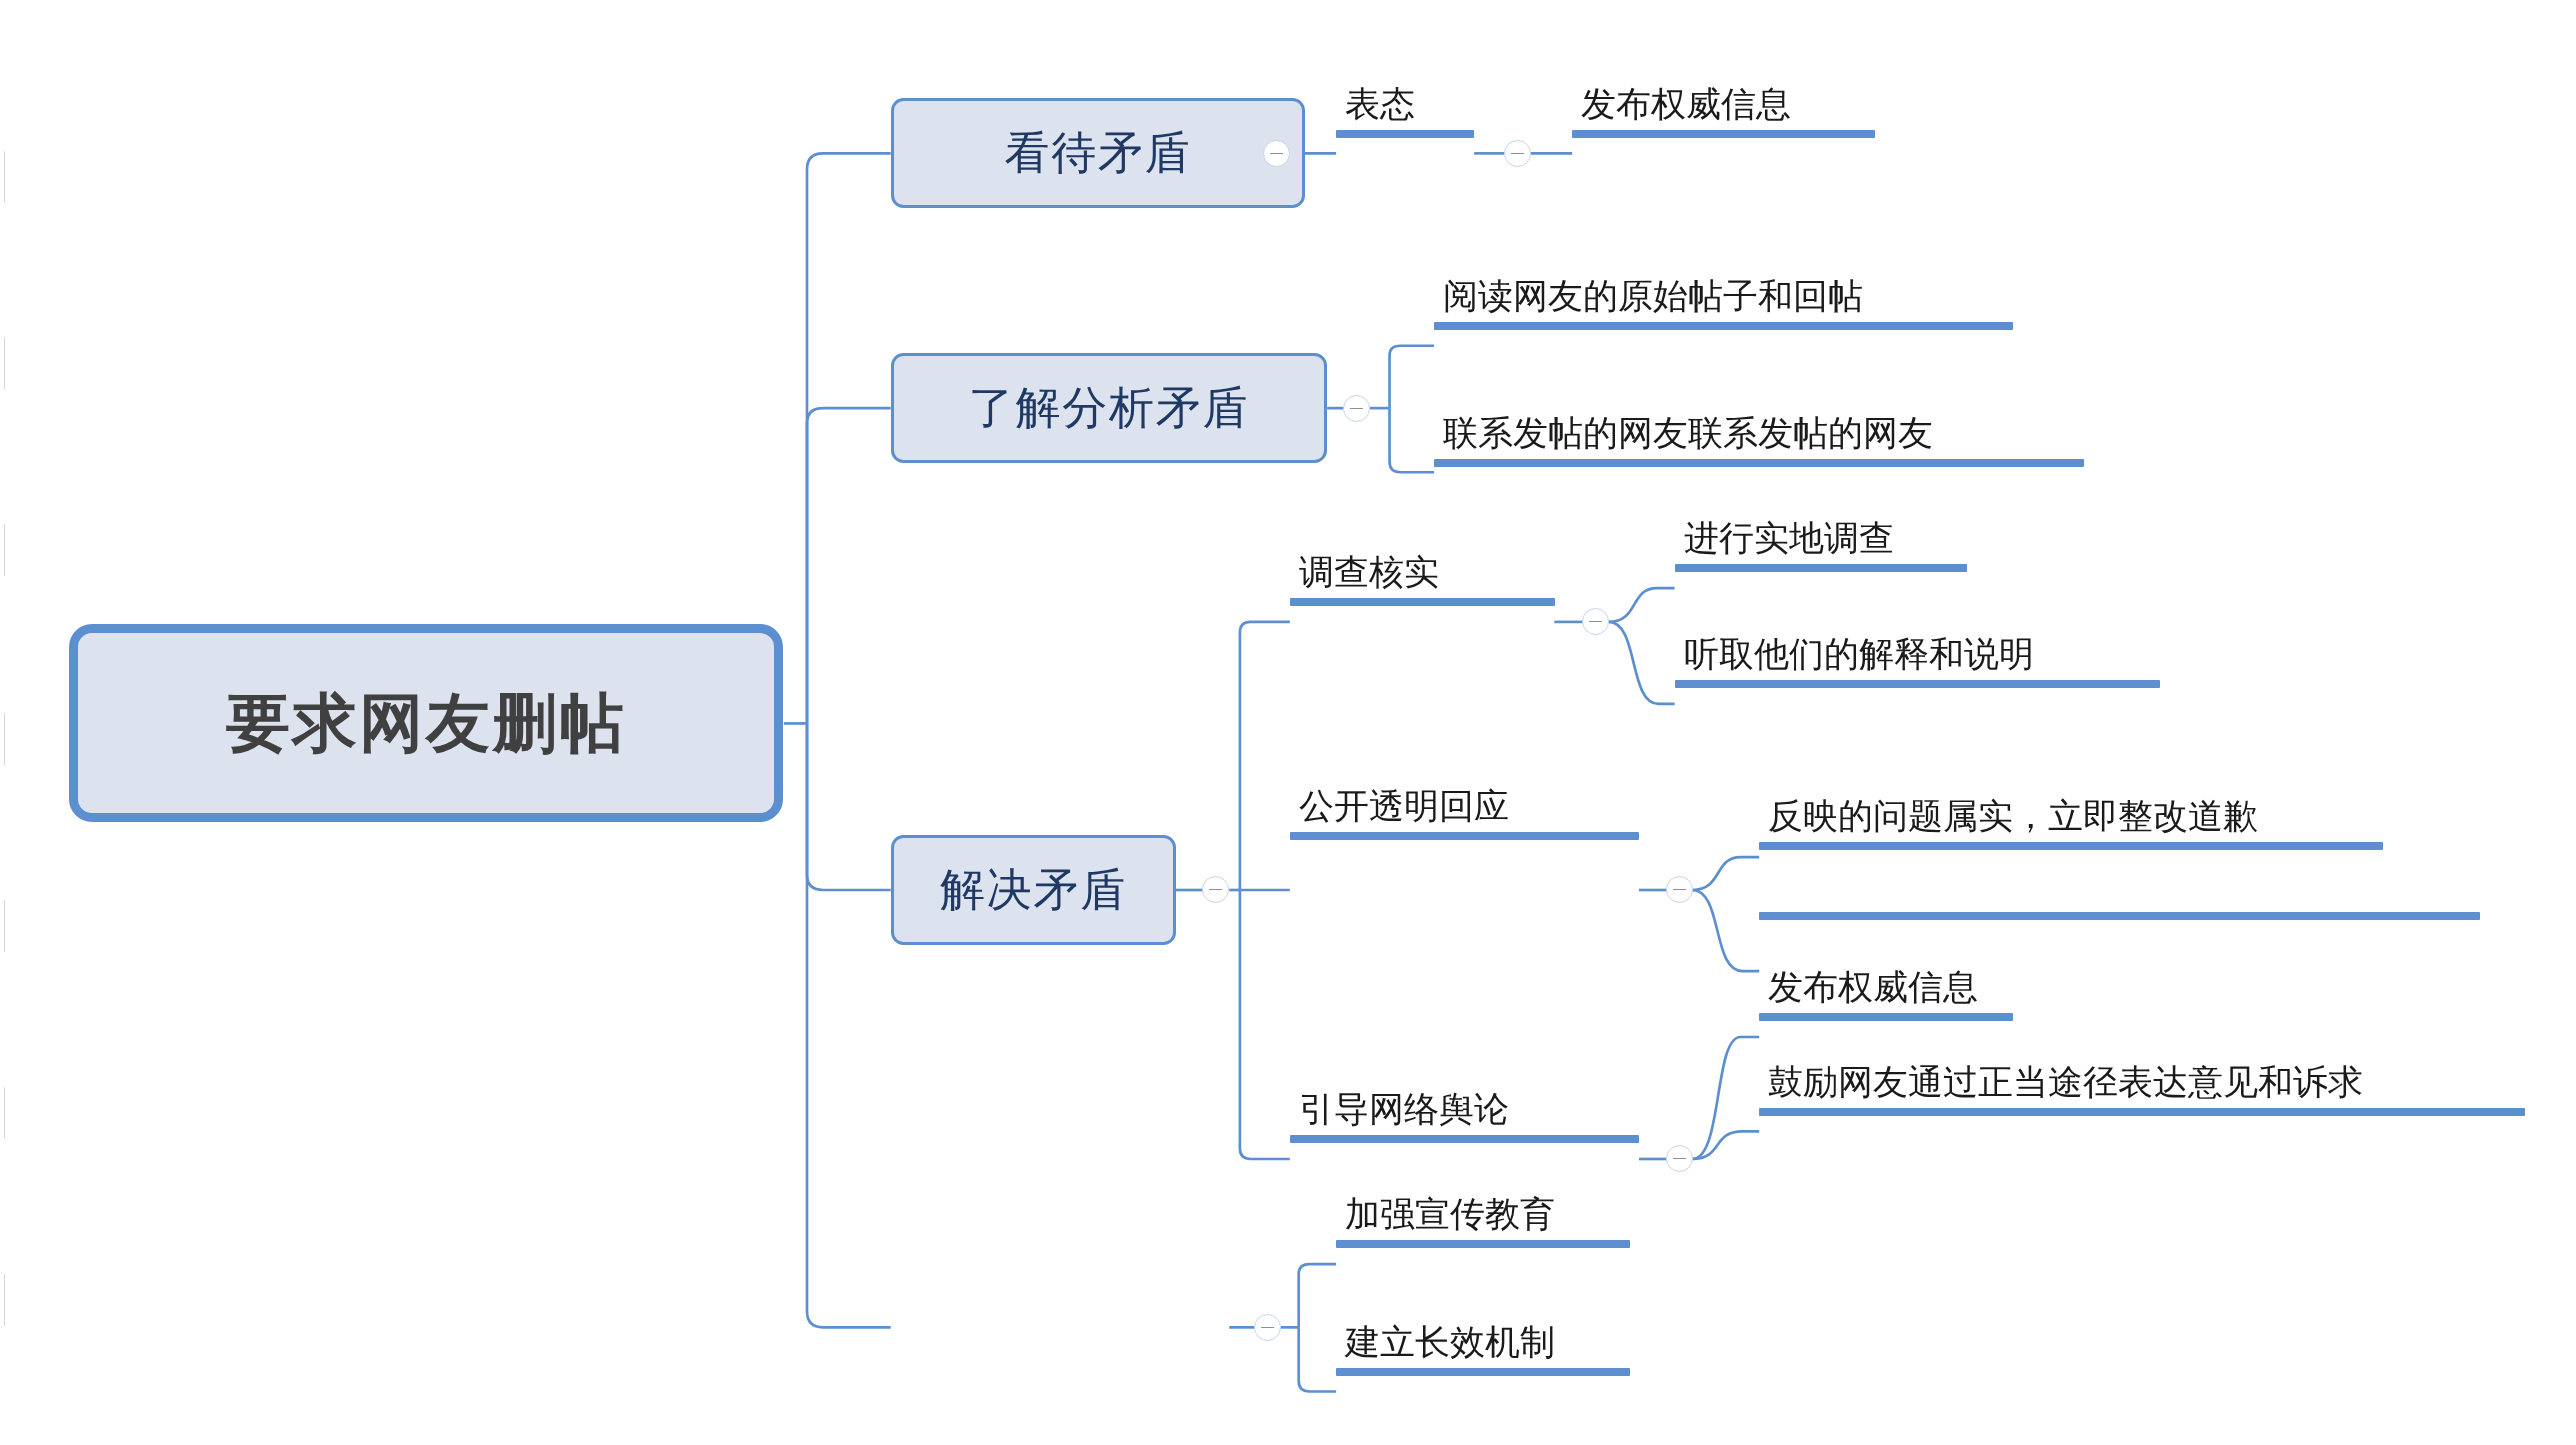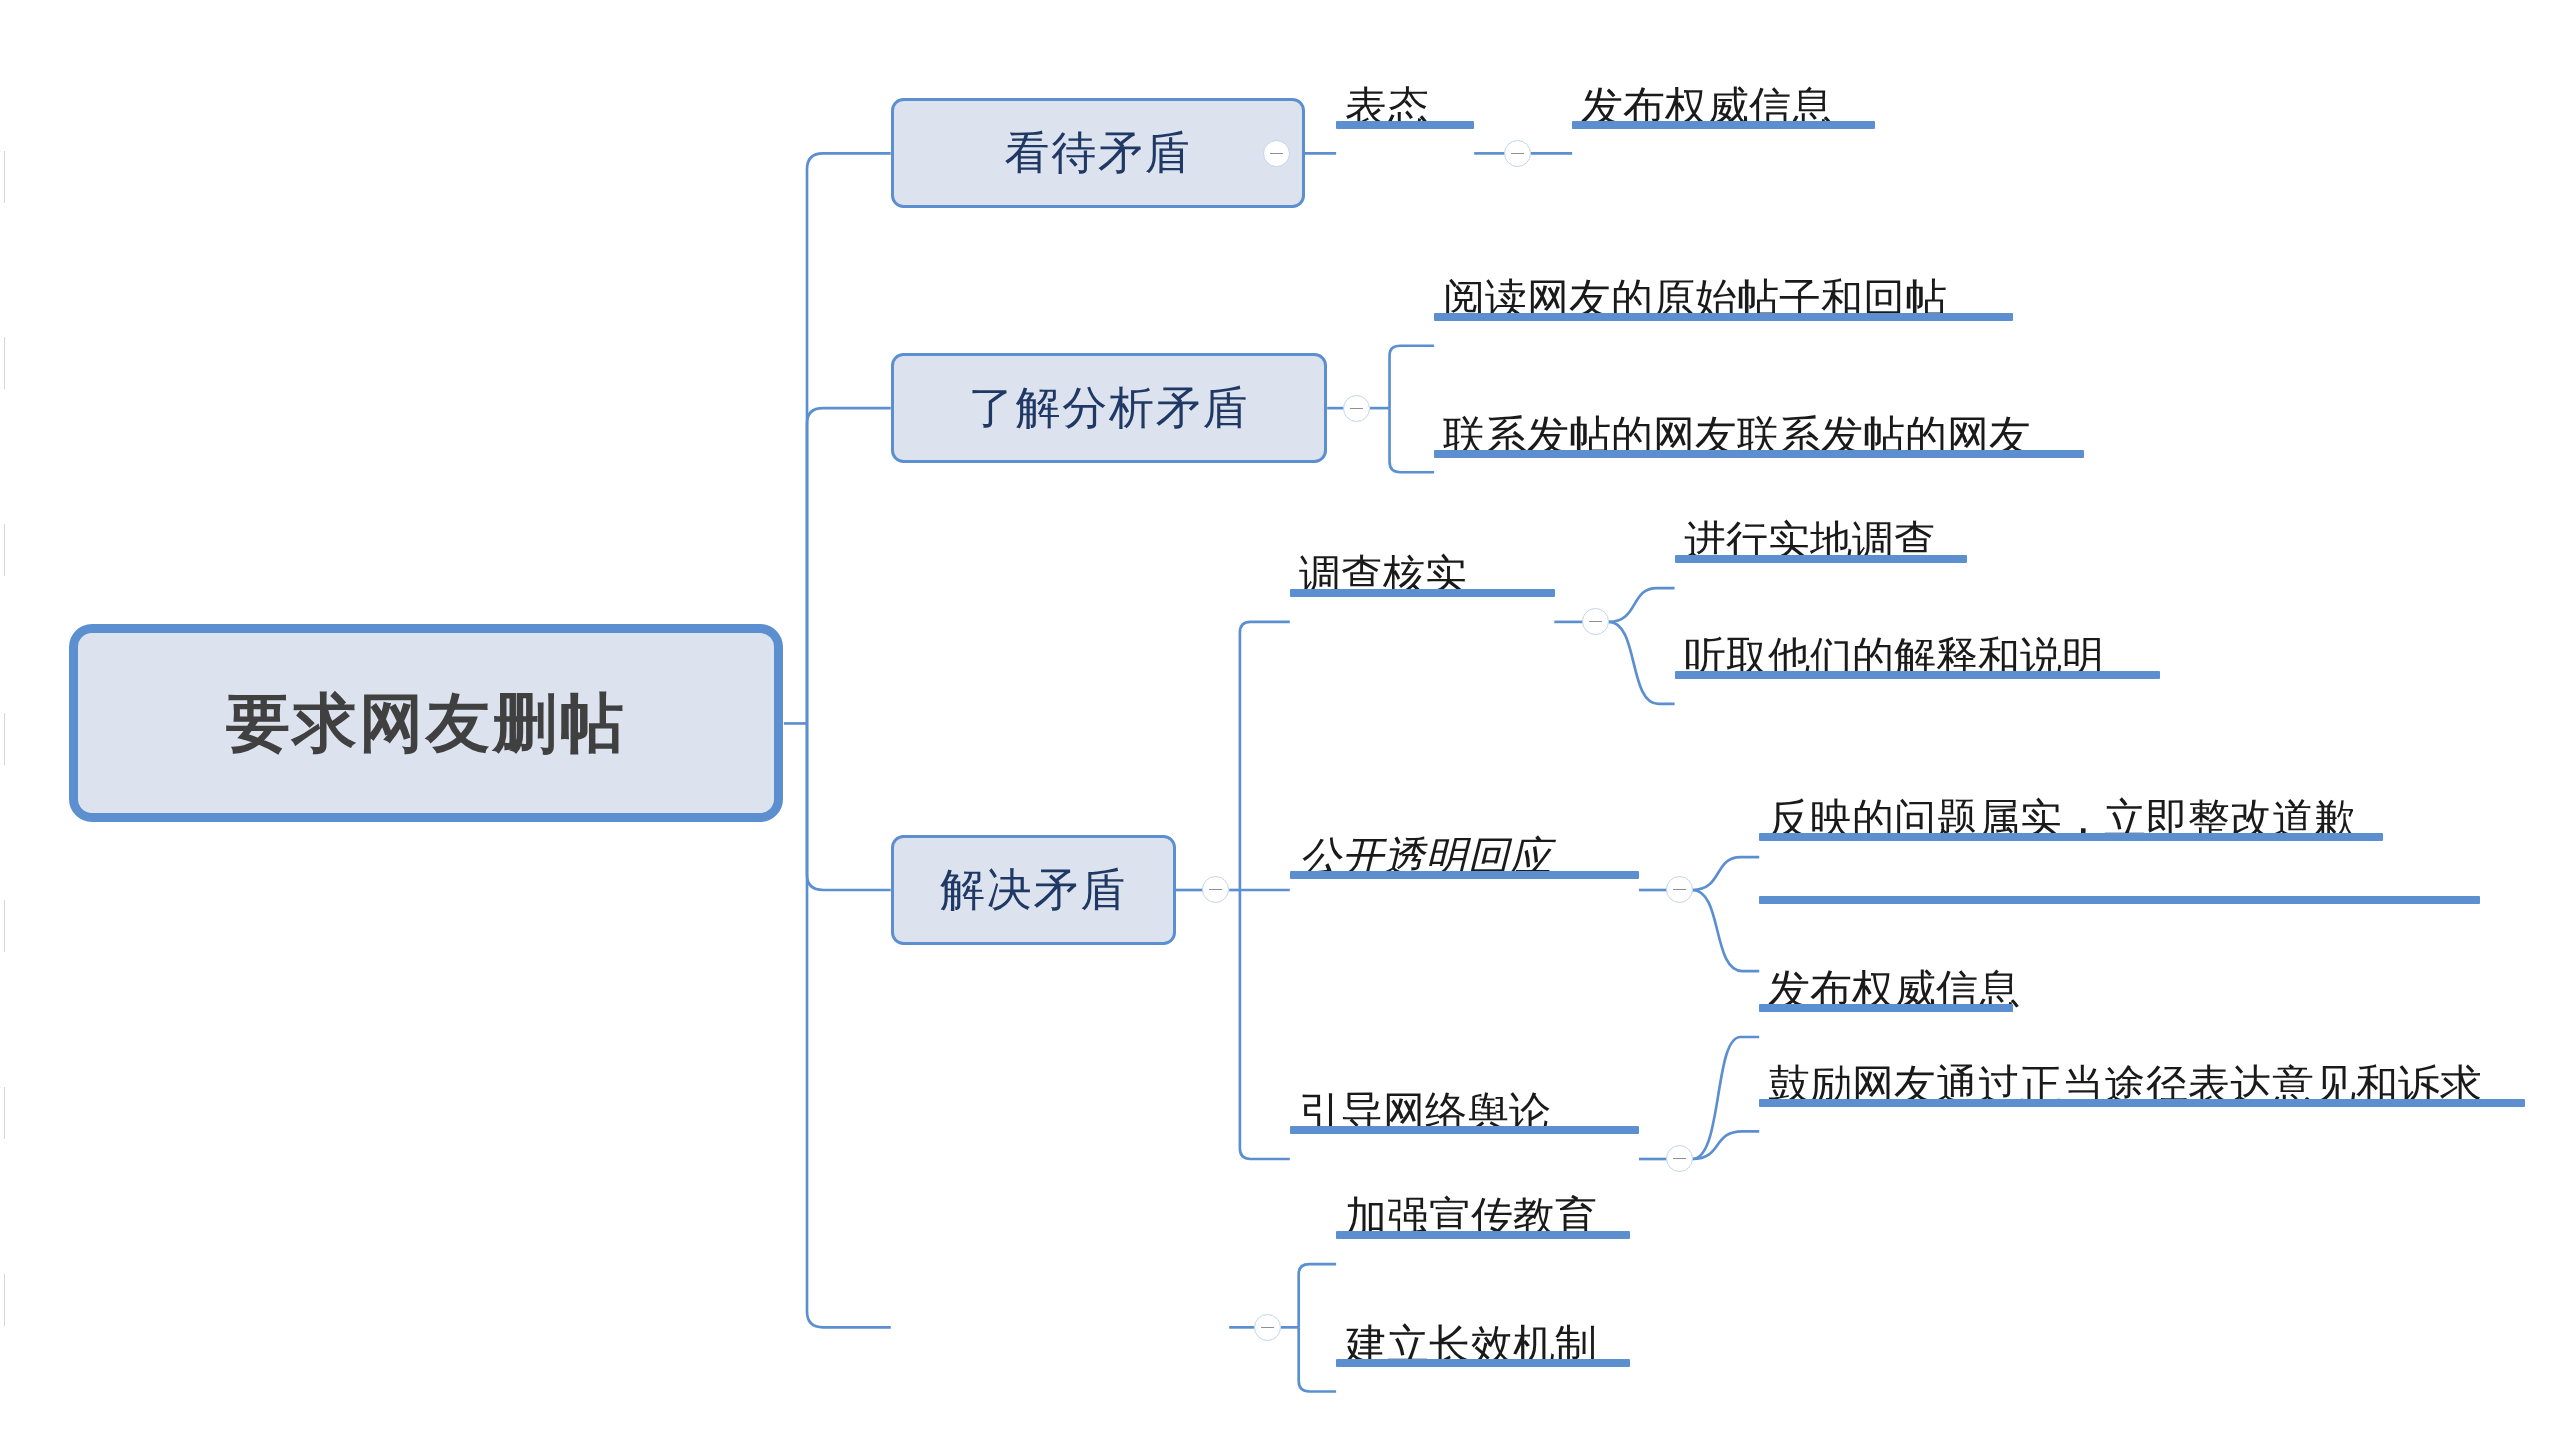--- a/index.html
+++ b/index.html
@@ -53,23 +53,23 @@
     font-size: 45px;
     letter-spacing: 1.8px;
   }
 
   
   .leaf {
     position: absolute;
     box-sizing: border-box;
     white-space: nowrap;
     color: #1a1a1a;
-    font-size: 42px;
+    font-size: 35px;
     line-height: 1;
-    padding-bottom: 1px;
+    padding-bottom: 17px;
   }
   .leaf .txt {
     display: block;
     padding: 0 7.1px 0 9px;
   }
   .leaf .rule {
     position: absolute;
     left: 0;
     bottom: 0;
     height: 8px;
@@ -219,21 +219,21 @@
   </div>
   <div class="leaf" style="left:1675px; top:520px; width:292px;">
     <span class="txt">进行实地调查</span>
     <span class="rule"></span>
   </div>
   <div class="leaf" style="left:1675px; top:636px; width:485px;">
     <span class="txt">听取他们的解释和说明</span>
     <span class="rule"></span>
   </div>
 
-  <div class="leaf" style="left:1290px; top:836px; width:349px;font-style:italic;">
+  <div class="leaf" style="left:1290px; top:788px; width:349px;">
     <span class="txt">公开透明回应</span>
     <span class="rule"></span>
   </div>
   <div class="toggle" style="left:1666px; top:876px;">
     <span class="bar"></span>
   </div>
   <div class="leaf" style="left:1759px; top:789px; width:624px;margin-top:9px;">
     <span class="txt">反映的问题属实，立即整改道歉</span>
     <span class="rule"></span>
   </div>

